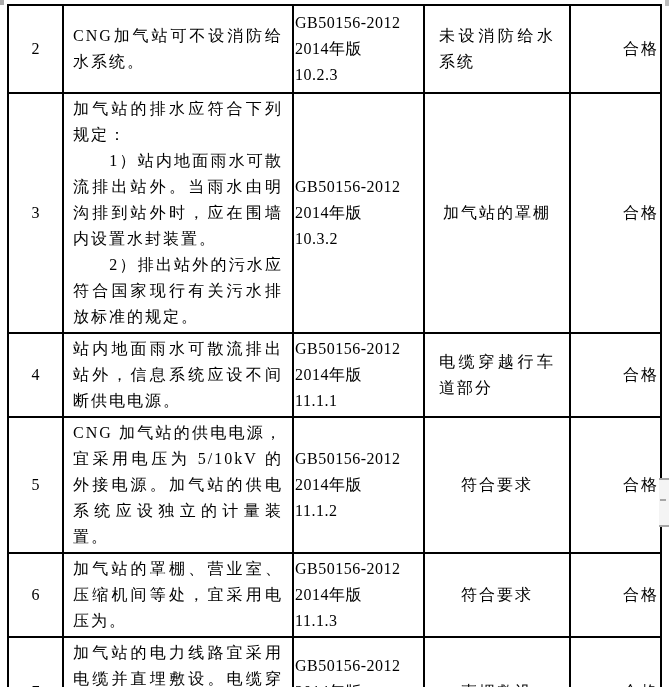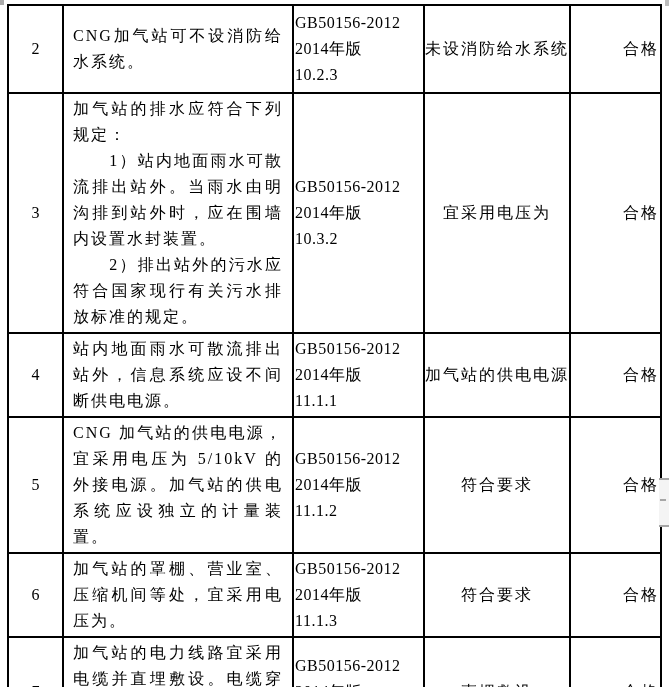--- a/index.html
+++ b/index.html
@@ -58,21 +58,21 @@
     text-align: left;
     white-space: pre-line;
     font-size: 15px;
     letter-spacing: 0.5px;
     line-height: 27px;
     margin-top: 28px;
   }
   td.c-result {
     text-align: center;
     letter-spacing: 2px;
-    padding: 0 0;
+    padding: 0 14px;
   }
   td.c-result.wrap {
     text-align: justify;
     text-justify: inter-character;
     white-space: normal;
   }
   td.c-concl {
     text-align: right;
     letter-spacing: 2px;
   }
@@ -130,30 +130,30 @@
         <td class="c-concl">合格</td>
       </tr>
       <tr class="r1">
         <td class="c-no">3</td>
         <td class="c-item">加气站的排水应符合下列规定：
 　　1）站内地面雨水可散流排出站外。当雨水由明沟排到站外时，应在围墙内设置水封装置。
 　　2）排出站外的污水应符合国家现行有关污水排放标准的规定。</td>
         <td class="c-basis">GB50156-2012
 2014年版
 10.3.2</td>
-        <td class="c-result">宜采用电压为</td>
+        <td class="c-result">加气站的罩棚</td>
         <td class="c-concl">合格</td>
       </tr>
       <tr class="r2">
         <td class="c-no">4</td>
         <td class="c-item">站内地面雨水可散流排出站外，信息系统应设不间断供电电源。</td>
         <td class="c-basis">GB50156-2012
 2014年版
 11.1.1</td>
-        <td class="c-result wrap">加气站的供电电源</td>
+        <td class="c-result wrap">电缆穿越行车道部分</td>
         <td class="c-concl">合格</td>
       </tr>
       <tr class="r3">
         <td class="c-no">5</td>
         <td class="c-item">CNG 加气站的供电电源，宜采用电压为 5/10kV 的外接电源。加气站的供电系统应设独立的计量装置。</td>
         <td class="c-basis">GB50156-2012
 2014年版
 11.1.2</td>
         <td class="c-result">符合要求</td>
         <td class="c-concl">合格</td>

